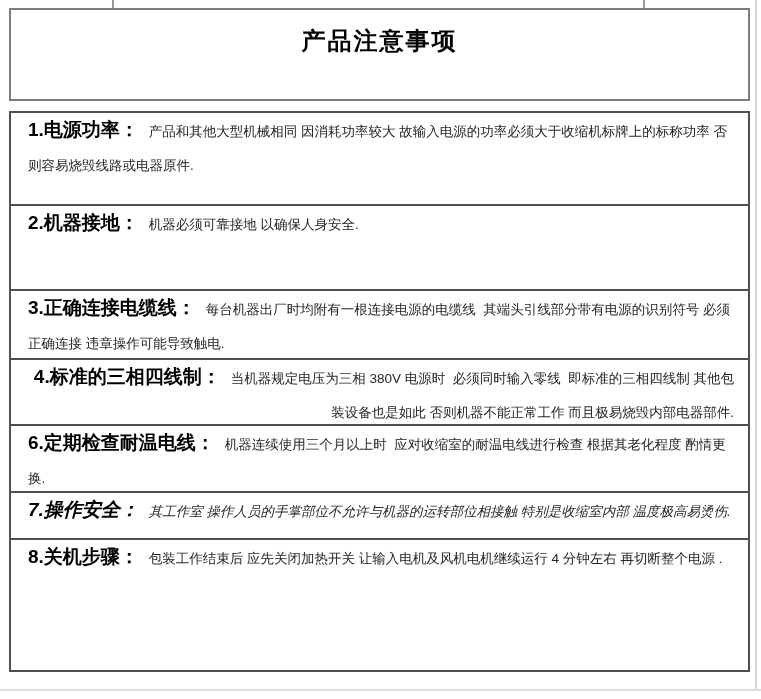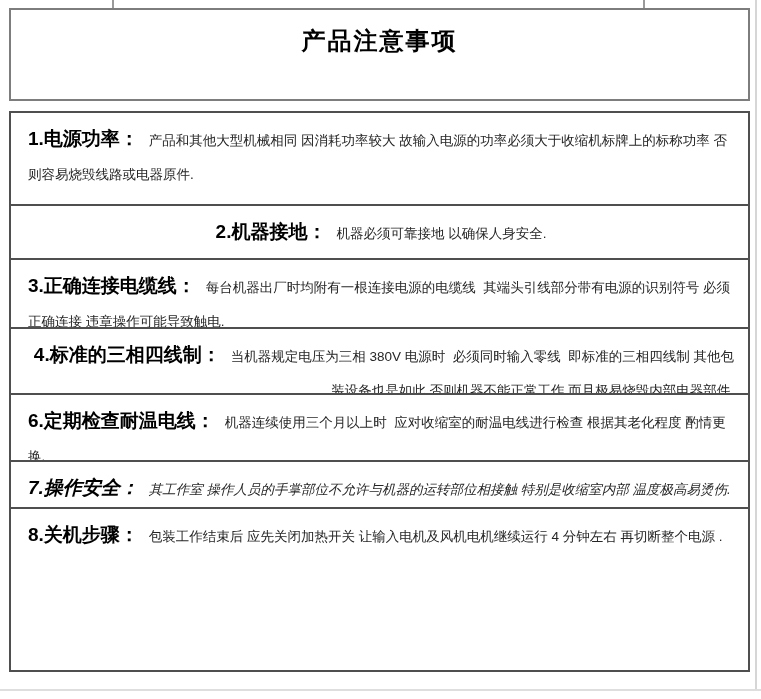--- a/index.html
+++ b/index.html
@@ -70,28 +70,28 @@
     top: 111px;
     width: 741px;
     height: 561px;
     box-sizing: border-box;
     border: 2px solid #4f4f4f;
     background: #ffffff;
   }
   .note-row {
     box-sizing: border-box;
     border-bottom: 2px solid #4f4f4f;
-    padding: 9px 14px 0 17px;
+    padding: 0 14px 0 17px;
     line-height: 33px;
     white-space: pre-wrap;
     overflow: hidden;
   }
   .note-row:last-child { border-bottom: none; }
   .note-row:nth-of-type(1) { height: 93px; }
-  .note-row:nth-of-type(2) { height: 54px; text-align: center; }
+  .note-row:nth-of-type(2) { height: 85px; }
   .note-row:nth-of-type(3) { height: 69px; }
   .note-row:nth-of-type(4) { height: 66px; text-align: right; }
   .note-row:nth-of-type(5) { height: 67px; }
   .note-row:nth-of-type(6) { height: 47px; font-style: italic; }
   .note-row:nth-of-type(7) { height: 60px; }
   .note-row:nth-of-type(8) { height: 71px; }
   .note-heading {
     font-size: 19px;
     font-weight: bold;
     color: #000000;

